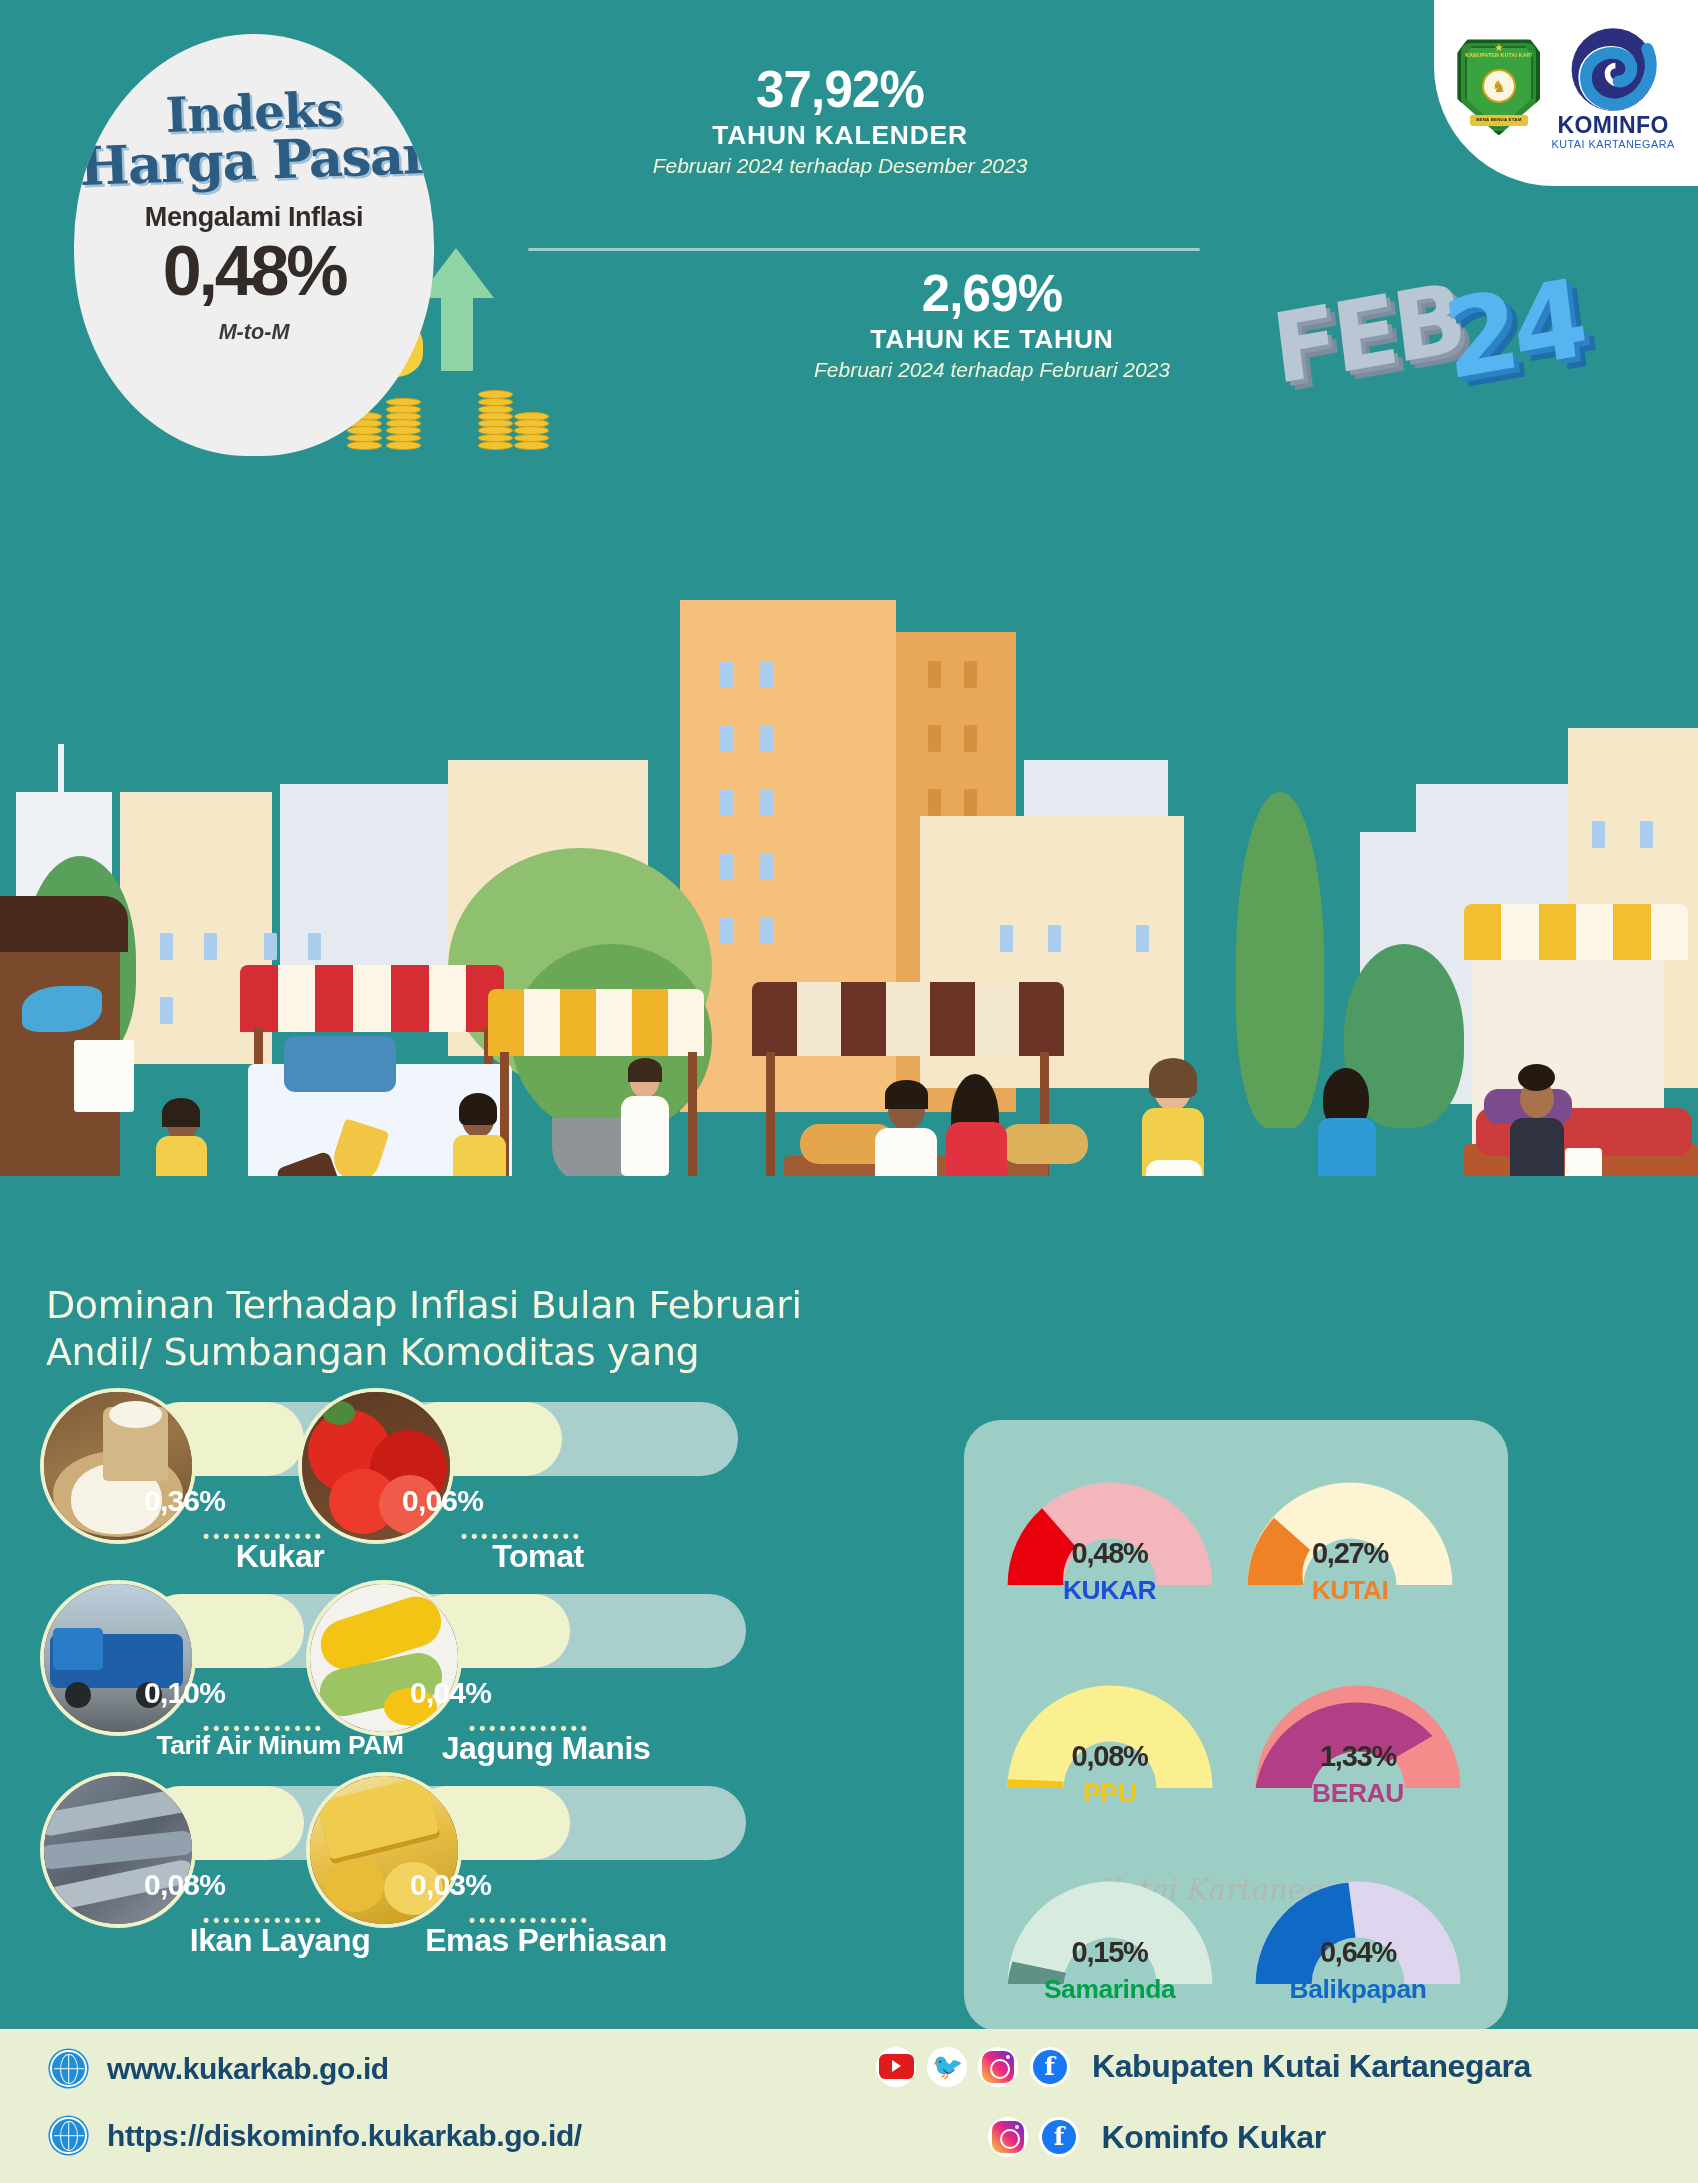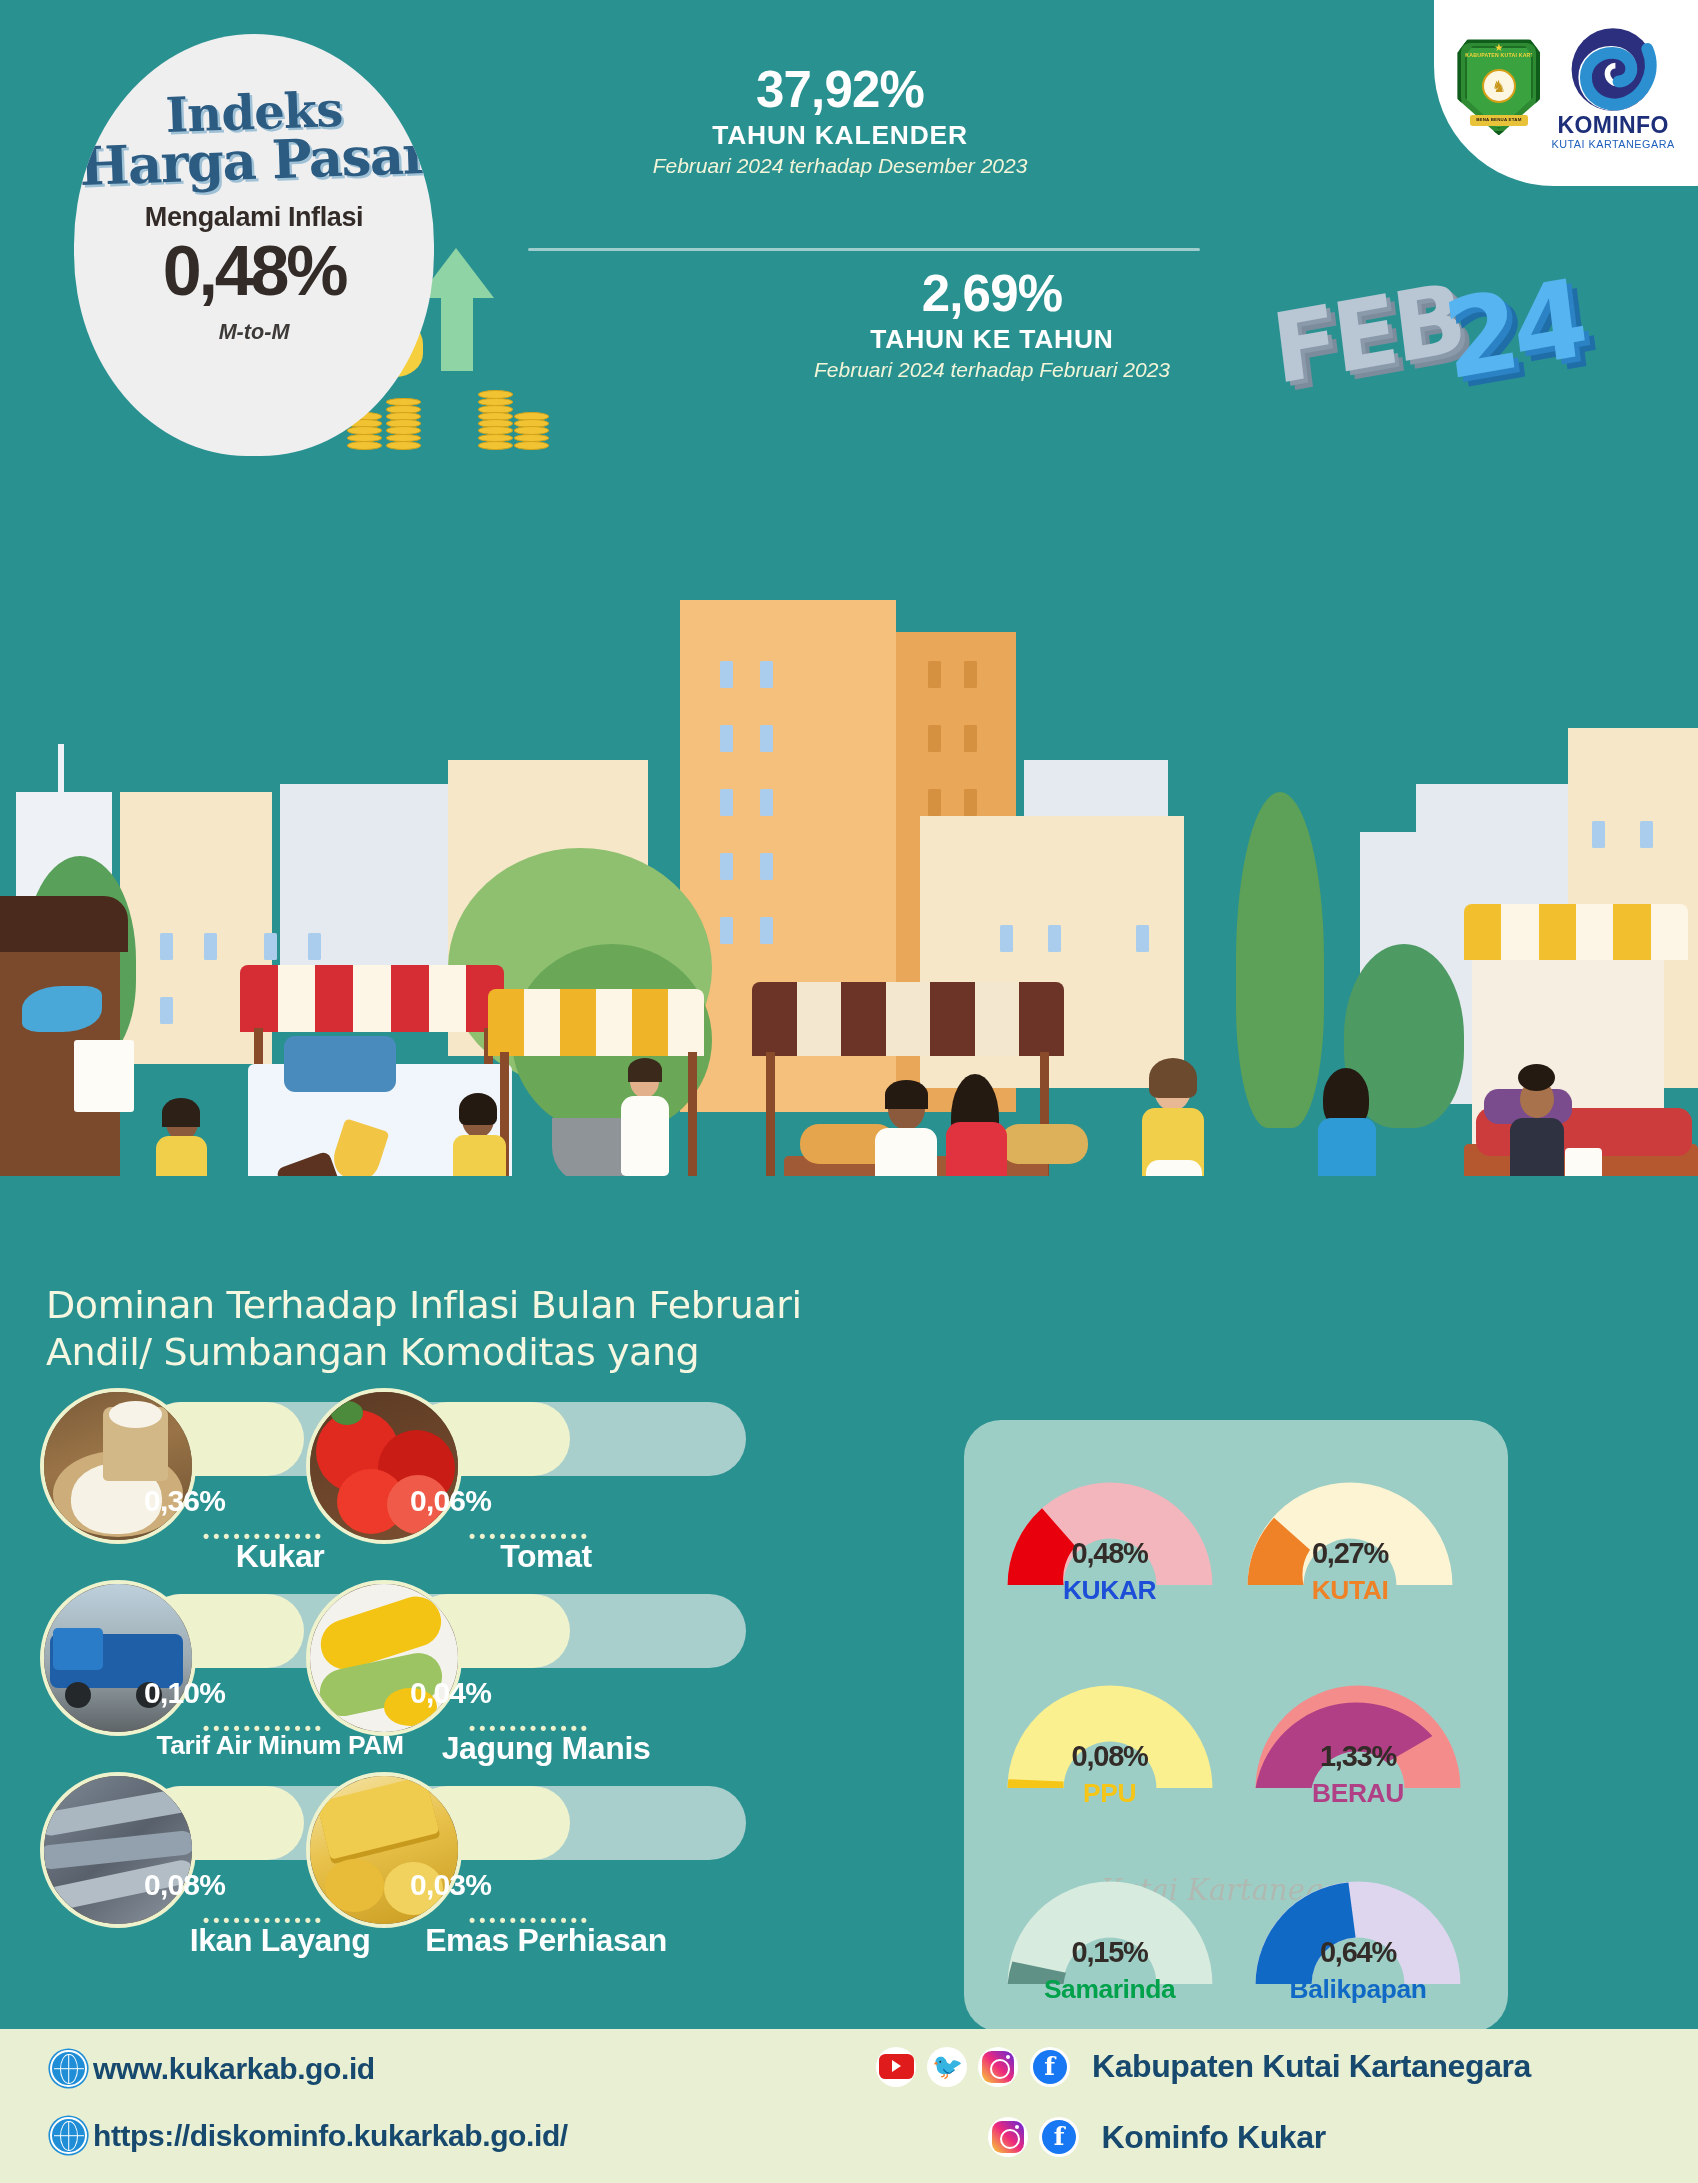--- a/index.html
+++ b/index.html
@@ -173,21 +173,21 @@
   .gauge .gval{ position:absolute; left:40px; top:80px; width:160px; text-align:center;
         font-size:29px; font-weight:bold; color:#332b27; letter-spacing:-1.2px;}
   .gauge .glab{ position:absolute; left:0; top:118px; width:240px; text-align:center;
         font-size:26.4px; font-weight:bold; letter-spacing:-0.4px;}
 
   
   .footer{
     position:absolute; left:0; bottom:0; width:1698px; height:154px;
     background:#e9efd2;
   }
-  .f-row{ position:absolute; display:flex; align-items:center; gap:6px;}
+  .f-row{ position:absolute; display:flex; align-items:center; gap:20px;}
   .globe{ width:37px; height:37px; border-radius:50%; background:#1f8ed6; position:relative; flex:none;
           border:2.4px solid #fff; box-shadow:0 0 0 1.6px #1f8ed6;}
   .globe:before{ content:""; position:absolute; left:50%; top:1.6px; width:1.6px; height:30px; background:#fff; transform:translateX(-50%);}
   .globe:after{ content:""; position:absolute; left:1.6px; top:50%; width:30px; height:1.6px; background:#fff; transform:translateY(-50%);}
   .globe span{ position:absolute; left:8px; top:1.6px; width:17.6px; height:30px; border:1.6px solid #fff; border-radius:50%;}
   .f-url{ font-size:30px; font-weight:bold; color:#17496f; letter-spacing:-0.4px;}
   .f-txt{ font-size:32px; font-weight:bold; color:#17496f; letter-spacing:-0.4px;}
   .sicon{ width:40px; height:40px; border-radius:50%; background:#fff; display:flex; align-items:center; justify-content:center; flex:none;}
   .si-yt{ width:35px; height:25.6px; background:#e01b1b; border-radius:6.4px; position:relative;}
   .si-yt:after{ content:""; position:absolute; left:13.6px; top:6.4px; border-left:9.6px solid #fff; border-top:6.4px solid transparent; border-bottom:6.4px solid transparent;}
@@ -487,21 +487,21 @@
         <div class="ph" style="left:6%;top:40%;width:88%;height:58%;background:#cdae7a;border-radius:50%;"></div>
         <div class="ph" style="left:18%;top:48%;width:62%;height:48%;background:#f6f2e6;border-radius:50% 50% 45% 45%;"></div>
         <div class="ph" style="left:40%;top:10%;width:44%;height:50%;background:#d2b887;border-radius:8px 8px 4.8px 4.8px;"></div>
         <div class="ph" style="left:44%;top:6%;width:36%;height:18%;background:#f7f3e8;border-radius:50%;"></div>
       </div>
       <div class="val">0,36%</div>
       <div class="dots">••••••••••••</div>
       <div class="name">Kukar</div>
     </div>
 
-    <div class="commod" style="left:266px;top:0px;">
+    <div class="commod" style="left:258px;top:0px;">
       <div class="pill">
           <div class="inner"></div>
         </div>
       <div class="photo">
         <div class="ph" style="background:linear-gradient(160deg,#5b3a24 0%,#7c4f30 100%);"></div>
         <div class="ph" style="left:4%;top:12%;width:56%;height:56%;background:#e02a20;border-radius:50%;"></div>
         <div class="ph" style="left:46%;top:26%;width:52%;height:52%;background:#c81c14;border-radius:50%;"></div>
         <div class="ph" style="left:18%;top:52%;width:46%;height:44%;background:#ee3a2a;border-radius:50%;"></div>
         <div class="ph" style="left:52%;top:56%;width:42%;height:40%;background:#f05a48;border-radius:50%;"></div>
         <div class="ph" style="left:14%;top:6%;width:22%;height:16%;background:#4c8a3c;border-radius:50%;"></div>

